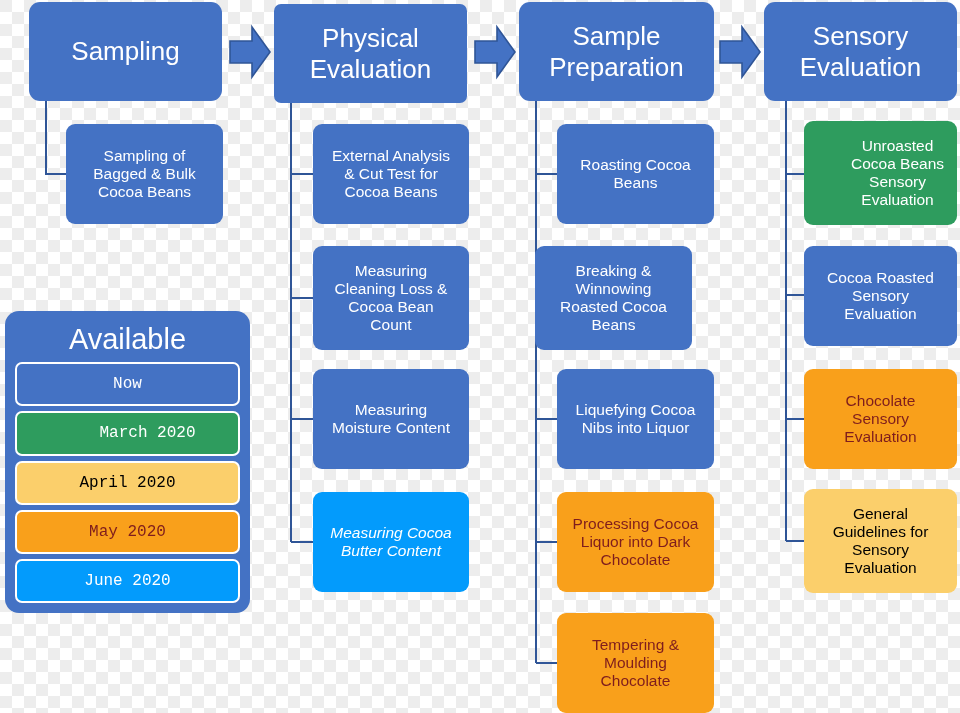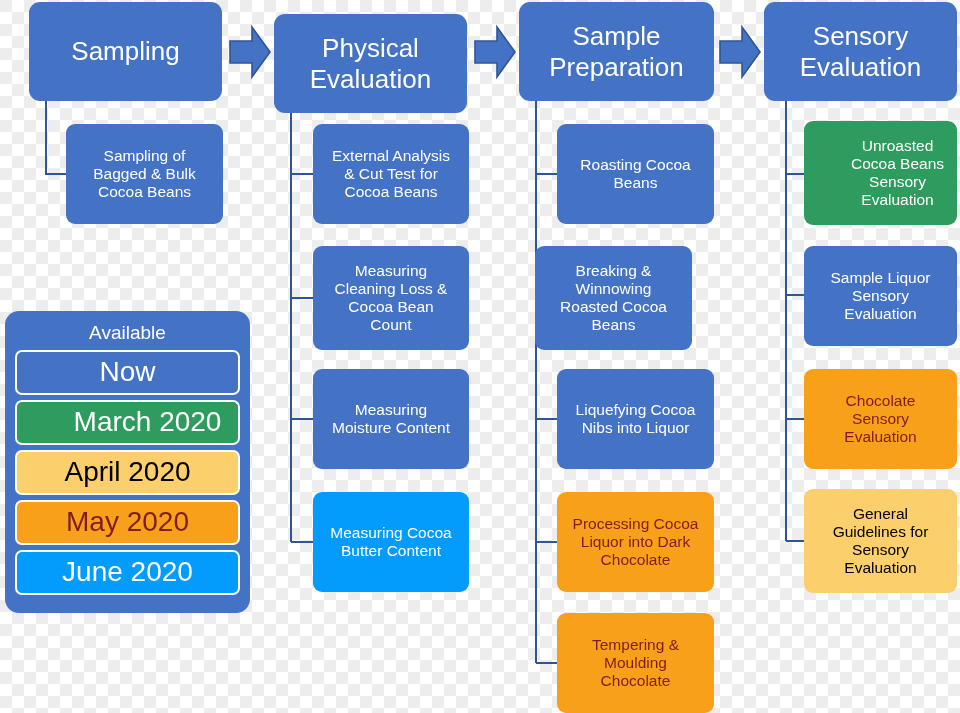--- a/index.html
+++ b/index.html
@@ -69,36 +69,37 @@
     height: 302px;
     box-sizing: border-box;
     background: #4472c4;
     border-radius: 14px;
     padding: 7px 10px 10px 10px;
     display: flex;
     flex-direction: column;
   }
   #legend-title {
     color: #ffffff;
-    font-size: 19px;
+    font-size: 29px;
     text-align: center;
     line-height: 1.25;
     padding: 3px 0 5px 0;
   }
   .legend-item {
     box-sizing: border-box;
     border: 2px solid #ffffff;
     border-radius: 7px;
     margin-bottom: 5px;
     height: 45px;
     display: flex;
     align-items: center;
     justify-content: center;
-    font-size: 28px;
+    font-size: 16px;
     text-align: center;
+    font-family: Liberation Mono, monospace;
   }
   .legend-item:last-child { margin-bottom: 0; }
 </style>
 </head>
 <body>
 
 <div id="canvas">
 
   <svg id="wires" viewBox="0 0 960 713" xmlns="http://www.w3.org/2000/svg">
     <g stroke="#2f5597" stroke-width="2" fill="none">
@@ -121,21 +122,21 @@
       <path d="M786,101 L786,541"></path>
       <path d="M786,174 L804,174"></path>
       <path d="M786,295 L804,295"></path>
       <path d="M786,419 L804,419"></path>
       <path d="M786,541 L804,541"></path>
     </g>
   </svg>
 
   <div class="node header-node" style="left:29px;  top:2px;  width:193px; height:99px;">Sampling</div>
 
-  <div class="node header-node" style="left:274px; top:14px;  width:193px; height:99px;">Physical
+  <div class="node header-node" style="left:274px; top:4px;  width:193px; height:99px;border-radius:7px;">Physical
 Evaluation</div>
 
   <div class="node header-node" style="left:519px; top:2px;  width:195px; height:99px;">Sample
 Preparation</div>
 
   <div class="node header-node" style="left:764px; top:2px;  width:193px; height:99px;">Sensory
 Evaluation</div>
 
   <div class="arrow" style="left:228px; top:23px;">
     <svg viewBox="0 0 44 58" xmlns="http://www.w3.org/2000/svg">
@@ -164,21 +165,21 @@
 Cocoa Beans</div>
 
   <div class="node sub-node c-blue" style="left:313px; top:246px; width:156px; height:104px;">Measuring
 Cleaning Loss &amp;
 Cocoa Bean
 Count</div>
 
   <div class="node sub-node c-blue" style="left:313px; top:369px; width:156px; height:100px;">Measuring
 Moisture Content</div>
 
-  <div class="node sub-node c-cyan" style="left:313px; top:492px; width:156px; height:100px;">Measuring Cocoa
+  <div class="node sub-node c-cyan" style="left:313px; top:492px; width:156px; height:100px;font-style:italic;">Measuring Cocoa
 Butter Content</div>
 
   <div class="node sub-node c-blue" style="left:557px; top:124px; width:157px; height:100px;">Roasting Cocoa
 Beans</div>
 
   <div class="node sub-node c-blue" style="left:535px; top:246px; width:157px; height:104px;">Breaking &amp;
 Winnowing
 Roasted Cocoa
 Beans</div>
 
@@ -191,21 +192,21 @@
 
   <div class="node sub-node c-orange" style="left:557px; top:613px; width:157px; height:100px;">Tempering &amp;
 Moulding
 Chocolate</div>
 
   <div class="node sub-node c-green" style="left:804px; top:121px; width:153px; height:104px;">Unroasted
 Cocoa Beans
 Sensory
 Evaluation</div>
 
-  <div class="node sub-node c-blue" style="left:804px; top:246px; width:153px; height:100px;">Sample Liquor
+  <div class="node sub-node c-blue" style="left:804px; top:246px; width:153px; height:100px;">Cocoa Roasted
 Sensory
 Evaluation</div>
 
   <div class="node sub-node c-orange" style="left:804px; top:369px; width:153px; height:100px;">Chocolate
 Sensory
 Evaluation</div>
 
   <div class="node sub-node c-amber" style="left:804px; top:489px; width:153px; height:104px;">General
 Guidelines for
 Sensory

